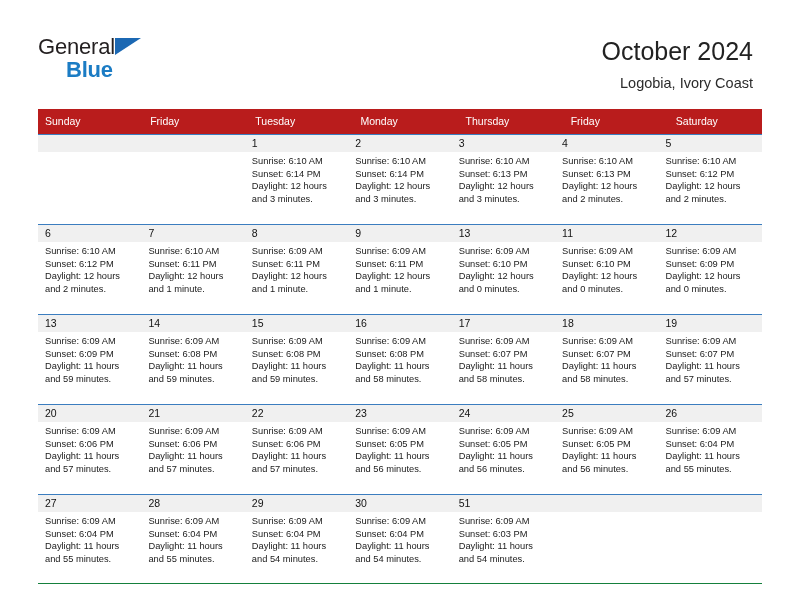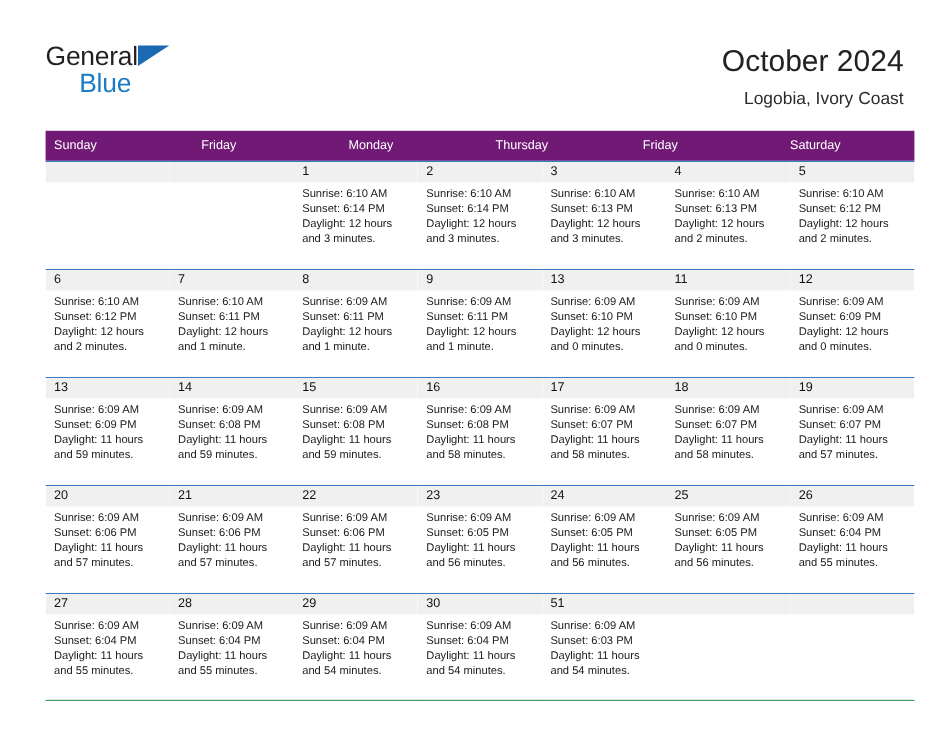--- a/index.html
+++ b/index.html
@@ -55,20 +55,21 @@
     border-bottom: 17px solid transparent;
   }
   .logo-blue {
     position: absolute;
     left: 28px;
     top: 23px;
     font-size: 22px;
     letter-spacing: -0.2px;
     color: #1b7cc4;
     line-height: 26px;
+    font-weight: bold;
   }
   .title-block {
     text-align: right;
     flex: 0 0 auto;
     padding-top: 2px;
   }
   .cal-title {
     font-size: 25px;
     color: #222222;
     line-height: 30px;
@@ -85,21 +86,21 @@
   }
 
   
   .calendar {
     margin: 15px 34px 0 34px;
     width: 724px;
     box-sizing: border-box;
   }
   .weekday-row {
     display: flex;
-    background: #701a75;
+    background: #b91c1c;
     gap: 12px;
   }
   .weekday {
     flex: 1 1 0;
     color: #ffffff;
     font-size: 10.5px;
     line-height: 13px;
     padding: 6px 0 6px 7px;
     box-sizing: border-box;
     white-space: nowrap;
@@ -166,20 +167,21 @@
       <h2 class="cal-subtitle">Logobia, Ivory Coast</h2>
     </div>
 
   </div>
 
   <div class="calendar">
 
     <div class="weekday-row">
       <div class="weekday">Sunday</div>
       <div class="weekday">Friday</div>
+      <div class="weekday">Tuesday</div>
       <div class="weekday">Monday</div>
       <div class="weekday">Thursday</div>
       <div class="weekday">Friday</div>
       <div class="weekday">Saturday</div>
     </div>
 
     <div class="week-row">
       <div class="day-cell empty">
         <div class="day-num-band">
             <span class="day-num"></span>

